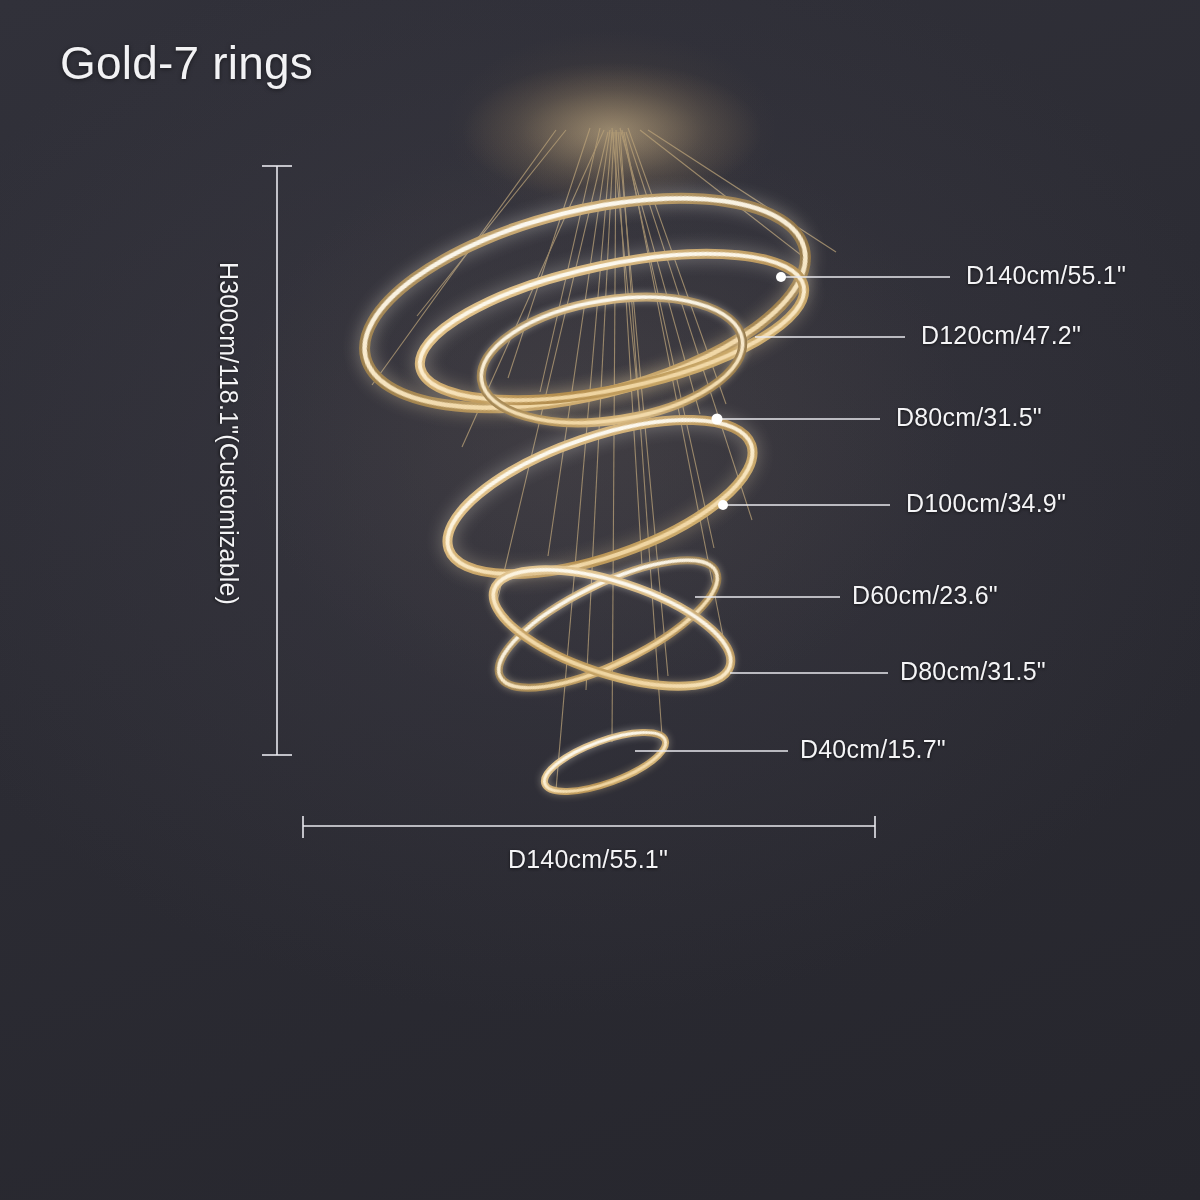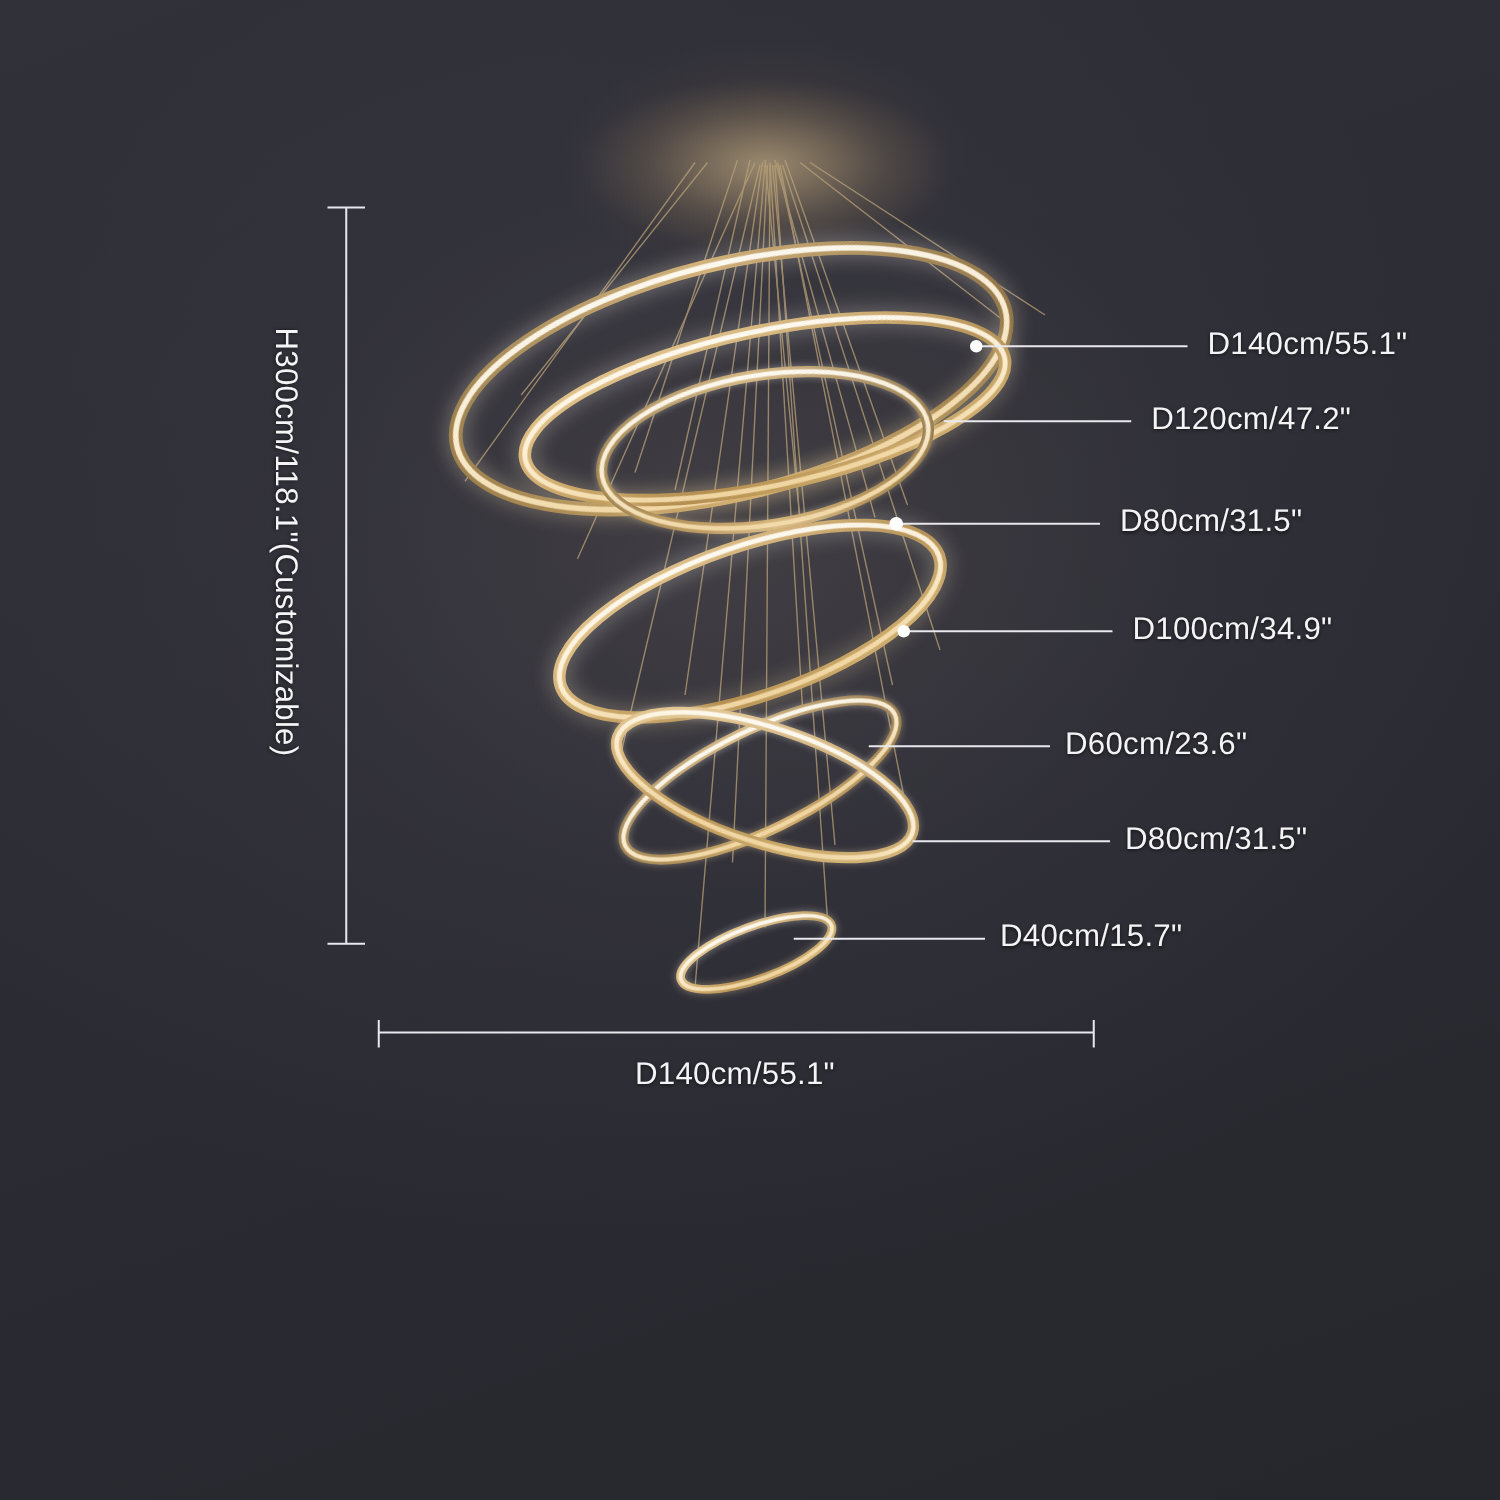--- a/index.html
+++ b/index.html
@@ -30,20 +30,21 @@
     position:absolute;color:#f4f4f6;font-size:25px;letter-spacing:.2px;white-space:nowrap;
     transform-origin:0 0;transform:rotate(90deg);
     text-shadow:0 1px 3px rgba(0,0,0,.65);
   }
 </style>
 </head>
 <body>
 
 <div id="stage">
 
+  <div class="title">Gold-7 rings</div>
 
   <svg class="art" viewBox="0 0 1200 1200">
     <defs>
       <linearGradient id="gold" x1="0" y1="0" x2="1" y2="1">
         <stop offset="0%" stop-color="#e3c183"></stop>
         <stop offset="35%" stop-color="#c9a362"></stop>
         <stop offset="65%" stop-color="#a9813f"></stop>
         <stop offset="100%" stop-color="#d8b978"></stop>
       </linearGradient>
       <linearGradient id="goldDark" x1="0" y1="0" x2="1" y2="0">

